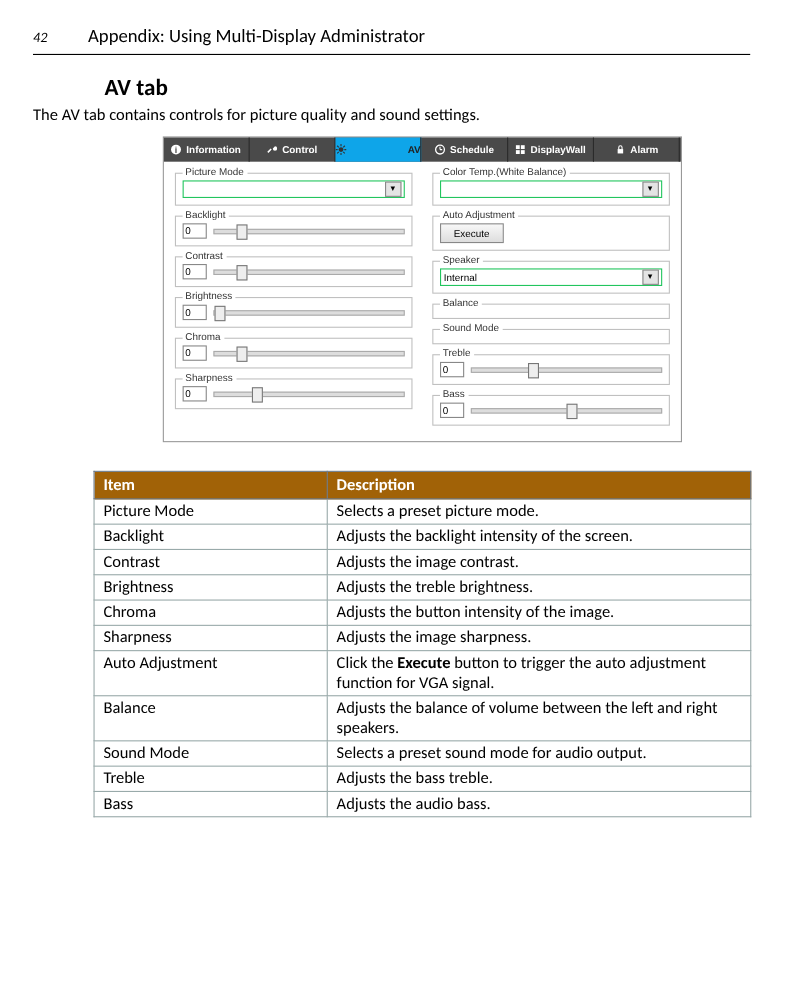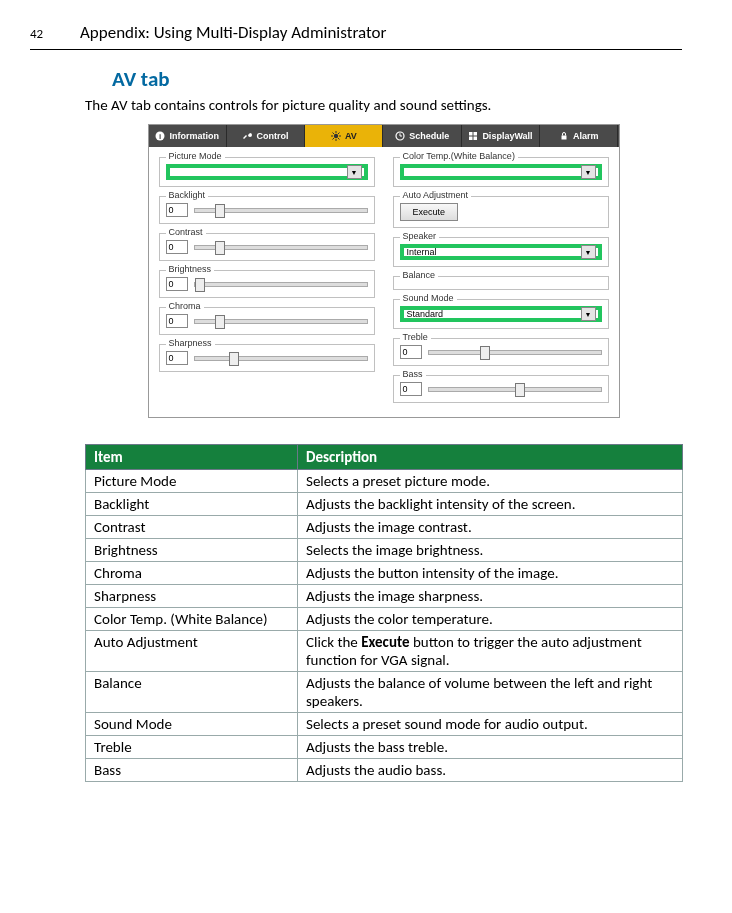--- a/index.html
+++ b/index.html
@@ -17,33 +17,33 @@
   .header-line {
     display: flex;
     align-items: baseline;
     border-bottom: 1px solid #000;
     padding-bottom: 6px;
     margin-bottom: 16px;
   }
   .page-num {
     font-size: 13px;
     width: 50px;
+    font-style: italic;
   }
   .header-title {
     font-size: 17px;
   }
   .section-title {
-    color: #0369a1;
+    color: #000000;
     font-size: 21px;
     font-weight: bold;
-    margin-left: 82px;
+    margin-left: 65px;
     margin-bottom: 4px;
   }
   .intro {
-    margin-left: 55px;
     font-size: 15px;
     margin-bottom: 10px;
   }
   .screenshot-wrap {
     margin-left: 55px;
     margin-bottom: 26px;
     display: flex;
     justify-content: center;
   }
   .screenshot {
@@ -63,22 +63,23 @@
     display: flex;
     align-items: center;
     justify-content: center;
     gap: 4px;
     color: #fff;
     border-right: 1px solid #2a2a2a;
     font-size: 9px;
     font-weight: bold;
   }
   .tab.active {
-    background: #eab308;
+    background: #0ea5e9;
     color: #222;
+    justify-content: space-between;
   }
   .tab-icon {
     width: 10px;
     height: 10px;
     display: inline-flex;
     align-items: center;
     justify-content: center;
   }
   .panel-body {
     display: flex;
@@ -102,21 +103,21 @@
     top: -7px;
     left: 6px;
     background: #fff;
     padding: 0 3px;
     font-size: 9px;
     color: #333;
   }
   .drop {
     width: 100%;
     height: 16px;
-    border: 4px solid #22c55e;
+    border: 1px solid #22c55e;
     background: #fff;
     display: flex;
     align-items: center;
     justify-content: space-between;
     padding: 0 2px 0 3px;
     box-sizing: border-box;
     font-size: 9px;
   }
   .drop .arrow {
     width: 13px;
@@ -167,21 +168,21 @@
     font-size: 9px;
   }
   
   .desc-table {
     margin-left: 55px;
     border-collapse: collapse;
     width: 598px;
     font-size: 15px;
   }
   .desc-table th {
-    background: #15803d;
+    background: #a16207;
     color: #fff;
     text-align: left;
     font-weight: bold;
     padding: 3px 8px;
     border: 1px solid #6a7888;
   }
   .desc-table td {
     border: 1px solid #9aa;
     padding: 2px 8px;
     vertical-align: top;
@@ -360,24 +361,20 @@
               <span class="arrow">▼</span>
             </div>
           </div>
 
           <div class="fieldset">
             <span class="legend">Balance</span>
           </div>
 
           <div class="fieldset">
             <span class="legend">Sound Mode</span>
-            <div class="drop">
-              <span>Standard</span>
-              <span class="arrow">▼</span>
-            </div>
           </div>
 
           <div class="fieldset">
             <span class="legend">Treble</span>
             <div class="slider-row">
               <div class="numbox">0</div>
               <div class="track">
                   <div class="thumb" style="left: 30%;"></div>
                 </div>
             </div>
@@ -414,35 +411,31 @@
         <tr>
           <td class="item">Backlight</td>
           <td>Adjusts the backlight intensity of the screen.</td>
         </tr>
         <tr>
           <td class="item">Contrast</td>
           <td>Adjusts the image contrast.</td>
         </tr>
         <tr>
           <td class="item">Brightness</td>
-          <td>Selects the image brightness.</td>
+          <td>Adjusts the treble brightness.</td>
         </tr>
         <tr>
           <td class="item">Chroma</td>
           <td>Adjusts the button intensity of the image.</td>
         </tr>
         <tr>
           <td class="item">Sharpness</td>
           <td>Adjusts the image sharpness.</td>
         </tr>
         <tr>
-          <td class="item">Color Temp. (White Balance)</td>
-          <td>Adjusts the color temperature.</td>
-        </tr>
-        <tr>
           <td class="item">Auto Adjustment</td>
           <td>Click the <span class="bold">Execute</span> button to trigger the auto adjustment function for VGA signal.</td>
         </tr>
         <tr>
           <td class="item">Balance</td>
           <td>Adjusts the balance of volume between the left and right speakers.</td>
         </tr>
         <tr>
           <td class="item">Sound Mode</td>
           <td>Selects a preset sound mode for audio output.</td>

